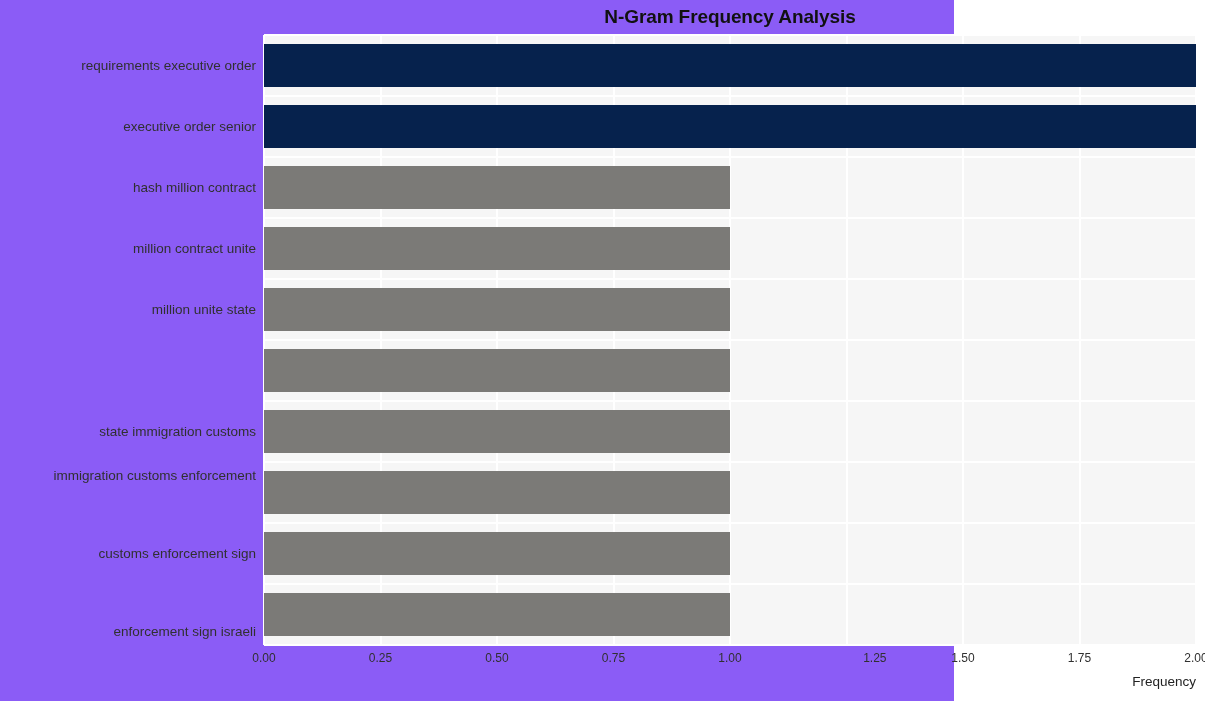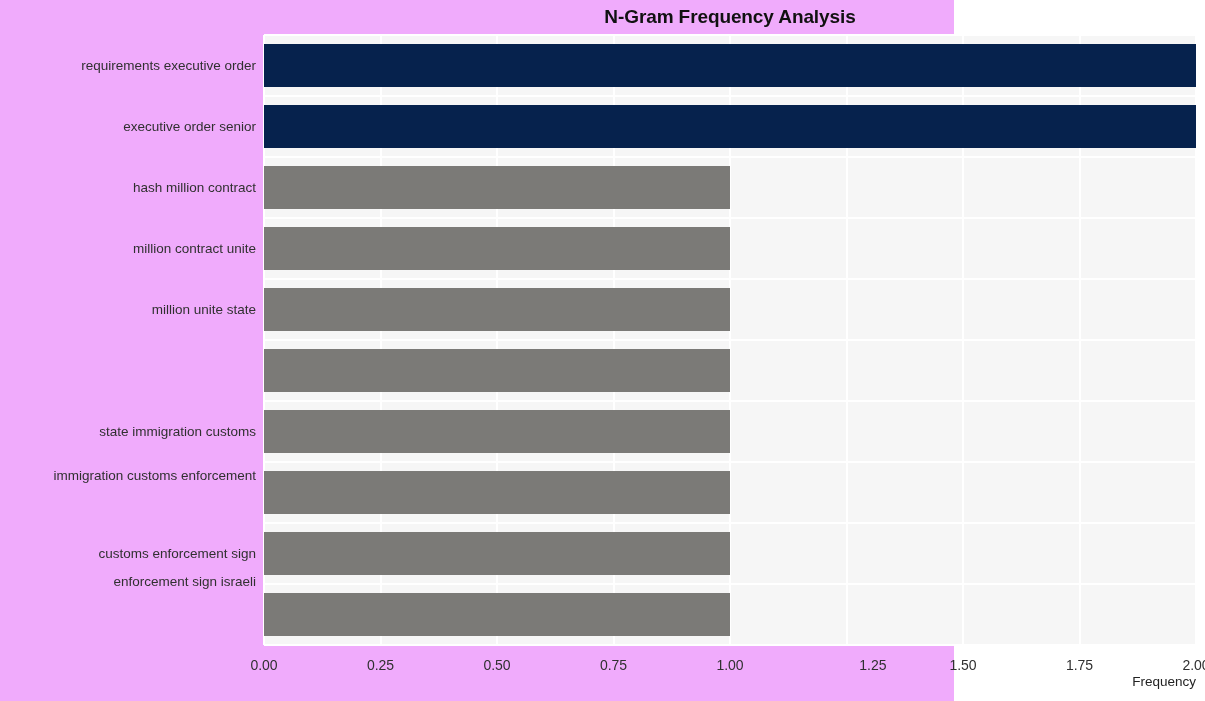--- a/index.html
+++ b/index.html
@@ -14,21 +14,21 @@
     overflow: hidden;
     position: relative;
   }
 
   #figure {
     position: absolute;
     left: 0;
     top: 0;
     width: 954px;
     height: 701px;
-    background: #f0abfc;
+    background: #8b5cf6;
     text-decoration: underline;
   }
 
   
   #chart-title {
     position: absolute;
     left: 264px;
     top: 6px;
     width: 932px;
     text-align: center;
@@ -99,25 +99,25 @@
   
   #x-labels {
     position: absolute;
     left: 0;
     top: 650px;
     width: 1205px;
     height: 20px;
   }
   .x-tick-label {
     position: absolute;
-    top: 7px;
+    top: 0;
     width: 80px;
     margin-left: -40px;
     text-align: center;
-    font-size: 14px;
+    font-size: 12px;
     color: #303030;
     line-height: 16px;
   }
 
   #x-axis-label {
     position: absolute;
     left: 264px;
     top: 674px;
     width: 932px;
     text-align: right;
@@ -172,21 +172,21 @@
 
   <div id="y-labels">
       <div class="y-tick-label" style="top: 22.5px;">requirements executive order</div>
       <div class="y-tick-label" style="top: 83.5px;">executive order senior</div>
       <div class="y-tick-label" style="top: 205.5px;">million contract unite</div>
       <div class="y-tick-label" style="top: 144.5px;">hash million contract</div>
       <div class="y-tick-label" style="top: 266.5px;">million unite state</div>
       <div class="y-tick-label" style="top: 388.5px;">state immigration customs</div>
       <div class="y-tick-label" style="top: 433px;">immigration customs enforcement</div>
       <div class="y-tick-label" style="top: 510.5px;">customs enforcement sign</div>
-      <div class="y-tick-label" style="top: 539px; margin-left: 36px;">enforcement sign israeli</div>
+      <div class="y-tick-label" style="top: 589px; margin-left: 36px;">enforcement sign israeli</div>
     </div>
 
   <div id="x-labels">
       <div class="x-tick-label" style="left: 264px;">0.00</div>
       <div class="x-tick-label" style="left: 380.5px;">0.25</div>
       <div class="x-tick-label" style="left: 497px;">0.50</div>
       <div class="x-tick-label" style="left: 613.5px;">0.75</div>
       <div class="x-tick-label" style="left: 730px;">1.00</div>
       <div class="x-tick-label" style="left: 846.5px; text-align: right;">1.25</div>
       <div class="x-tick-label" style="left: 963px;">1.50</div>

